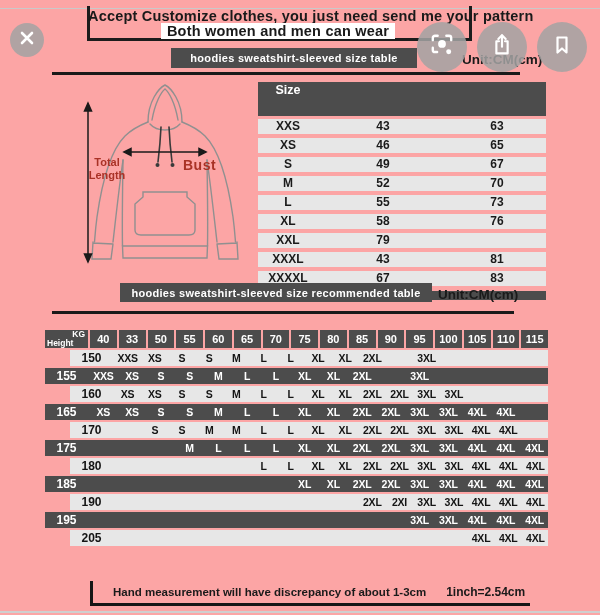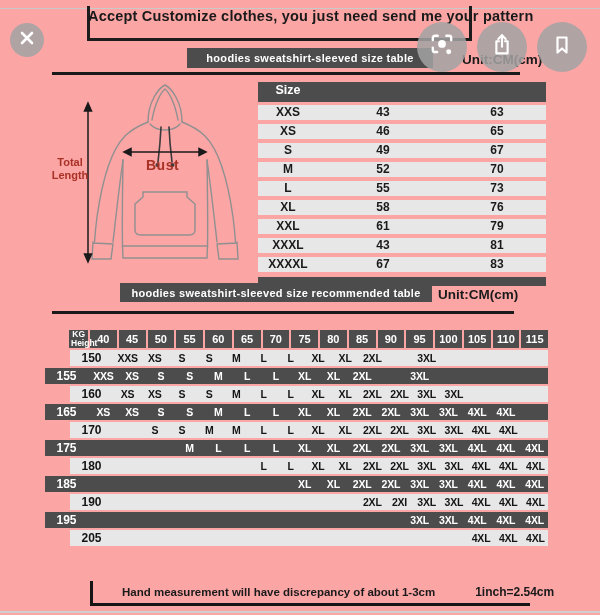--- a/index.html
+++ b/index.html
@@ -21,74 +21,75 @@
   .circle{position:absolute;border-radius:50%;background:rgba(163,163,163,.86);
           display:flex;align-items:center;justify-content:center;z-index:30;}
   .c-close{left:10px;top:23px;width:34px;height:34px;}
   .c-lens{left:417px;top:22px;width:50px;height:50px;}
   .c-share{left:477px;top:22px;width:50px;height:50px;}
   .c-book{left:537px;top:22px;width:50px;height:50px;}
 
   
   .bar{position:absolute;background:#4c4c4c;color:#fff;font-weight:bold;font-size:11px;
        display:flex;align-items:center;justify-content:center;letter-spacing:.3px;z-index:5;}
-  .bar1{left:171px;top:48px;width:246px;height:20px;margin-left:16px;}
+  .bar1{left:171px;top:48px;width:246px;height:20px;}
   .bar2{left:120px;top:283px;width:312px;height:19px;}
   .unit{position:absolute;font-size:13.5px;font-weight:bold;z-index:4;white-space:nowrap;}
   .unit1{left:462px;top:52px;}
   .unit2{left:438px;top:287px;}
   .thick{position:absolute;height:3px;background:#1a1a1a;}
   .thick1{left:52px;top:72px;width:468px;}
   .thick2{left:52px;top:311px;width:462px;}
 
   
   .hoodie{position:absolute;left:45px;top:80px;width:213px;height:190px;}
-  .red{color:#a93226;font-weight:bold;position:absolute;}
+  .red{color:#a93226;font-weight:bold;position:absolute;margin-left:37px;}
   .lbl-total{left:49px;top:156px;width:42px;font-size:11px;line-height:13px;text-align:center;}
   .lbl-bust{left:146px;top:157px;font-size:14px;letter-spacing:.5px;}
 
   
   .t1{position:absolute;left:258px;top:82px;width:288px;}
   .t1-head,.t1-row{display:grid;grid-template-columns:60px 130px 98px;text-align:center;font-weight:bold;}
-  .t1-head{background:#4c4c4c;color:#fff;height:20px;line-height:17px;font-size:12.5px;}
+  .t1-head{background:#4c4c4c;color:#fff;height:34px;line-height:17px;font-size:12.5px;}
   .t1-body{margin-top:3px;}
   .t1-row{background:#e7e7e7;height:15px;line-height:15px;font-size:12px;margin-bottom:4px;}
   .t1-footbar{height:9px;background:#4c4c4c;margin-top:5px;}
 
   
   .bt{position:absolute;left:45px;top:330px;width:503px;}
   .bt-head,.bt-row{display:grid;grid-template-columns:43px repeat(16,1fr);column-gap:2px;}
   .bt-head{height:18px;}
   .bt-head .hcell{background:#4c4c4c;color:#fff;font-size:11px;font-weight:bold;
                   text-align:center;line-height:18px;}
   .corner{position:relative;background-color:#4c4c4c;
-          background-image:linear-gradient(to bottom right,rgba(0,0,0,0) 47%,#fff 48%,#fff 53%,rgba(0,0,0,0) 54%);margin-left:24px;}
+          background-image:linear-gradient(to bottom right,rgba(0,0,0,0) 47%,#fff 48%,#fff 53%,rgba(0,0,0,0) 54%);}
   .corner .kg{position:absolute;top:0;right:3px;font-size:8.5px;color:#fff;font-weight:bold;line-height:9px;}
   .corner .hg{position:absolute;bottom:0;left:2px;font-size:8.5px;color:#fff;font-weight:bold;line-height:9px;}
   .bt-row{margin-top:2px;height:16px;line-height:16px;font-weight:bold;}
   .bt-row.light{background:#e7e7e7;color:#141414;margin-left:25px;}
   .bt-row.dark{background:#4c4c4c;color:#fff;}
   .bt-row .rl{font-size:12px;text-align:center;}
   .bt-row .vc{font-size:10.5px;text-align:center;letter-spacing:-.2px;white-space:nowrap;}
 
   
   .note{position:absolute;left:90px;top:581px;width:440px;height:25px;box-sizing:border-box;
         border-left:3px solid #151515;border-bottom:3px solid #151515;
-        display:flex;align-items:center;padding-left:29px;gap:40px;font-weight:bold;white-space:nowrap;}
+        display:flex;align-items:center;padding-left:20px;gap:20px;font-weight:bold;white-space:nowrap;}
   .note .n1{font-size:11.5px;}
   .note .n2{font-size:12px;}
 </style>
 </head>
 <body>
 
 <div class="canvas">
   <div class="topline"></div>
 
   <div class="hdr-frame"></div>
   <div class="hdr-l1">Accept Customize clothes, you just need send me your pattern</div>
+  <div class="hdr-l2"><span>Both women and men can wear</span></div>
 
   <div class="circle c-close">
     <span>
       <svg width="18" height="18" viewBox="0 0 18 18">
           <path d="M4 4 L14 14 M14 4 L4 14" stroke="#fff" stroke-width="2.6" stroke-linecap="round"></path>
         </svg>
     </span>
   </div>
   <div class="circle c-lens">
     <span>
@@ -186,21 +187,20 @@
           <span>55</span>
           <span>73</span>
         </div>
         <div class="t1-row">
           <span>XL</span>
           <span>58</span>
           <span>76</span>
         </div>
         <div class="t1-row">
           <span>XXL</span>
-          <span>61</span>
           <span>79</span>
         </div>
         <div class="t1-row">
           <span>XXXL</span>
           <span>43</span>
           <span>81</span>
         </div>
         <div class="t1-row">
           <span>XXXXL</span>
           <span>67</span>
@@ -214,21 +214,21 @@
   <div class="unit unit2">Unit:CM(cm)</div>
   <div class="thick thick2"></div>
 
   <div class="bt">
     <div class="bt-head" id="bt-head">
       <div class="hcell corner">
         <span class="kg">KG</span>
         <span class="hg">Height</span>
       </div>
     <div class="hcell">40</div>
-        <div class="hcell">45</div>
+        <div class="hcell">33</div>
         <div class="hcell">50</div>
         <div class="hcell">55</div>
         <div class="hcell">60</div>
         <div class="hcell">65</div>
         <div class="hcell">70</div>
         <div class="hcell">75</div>
         <div class="hcell">80</div>
         <div class="hcell">85</div>
         <div class="hcell">90</div>
         <div class="hcell">95</div>

